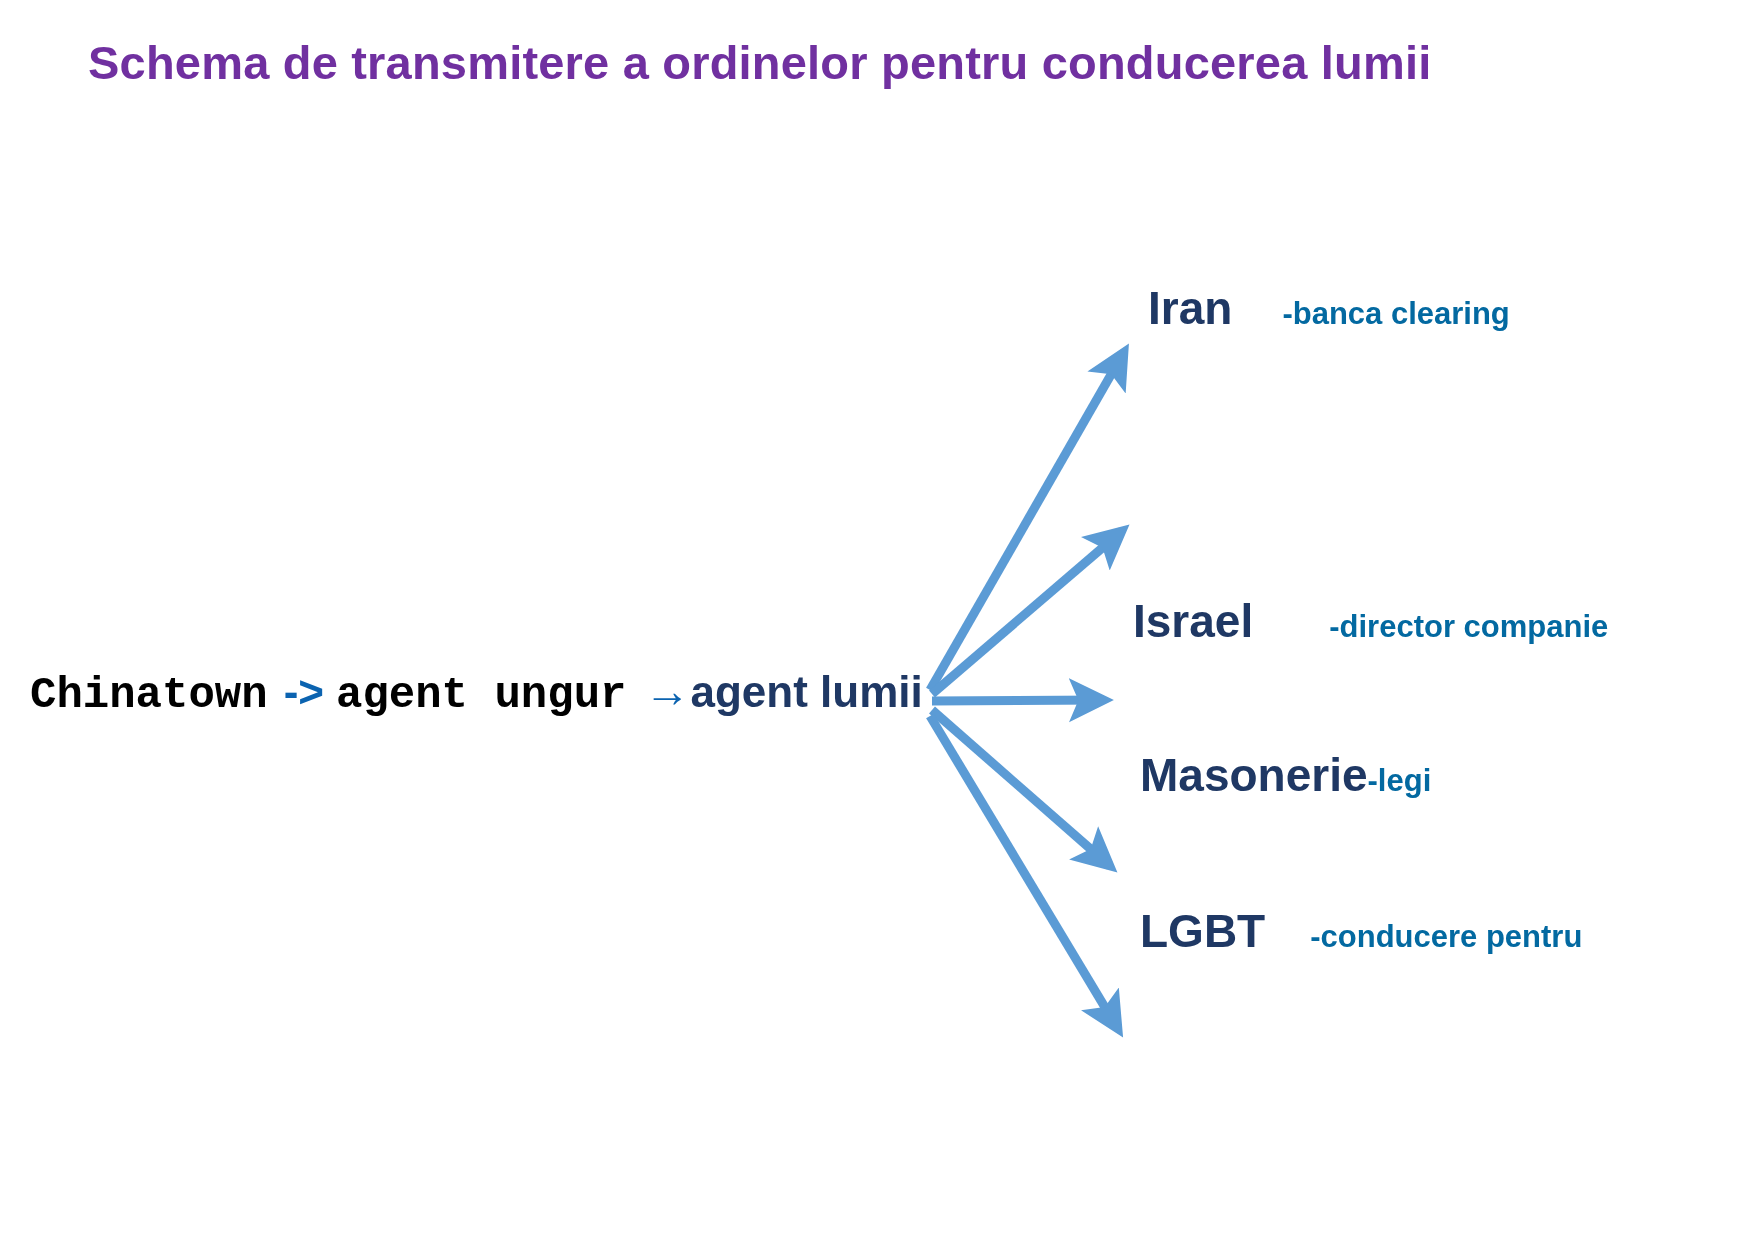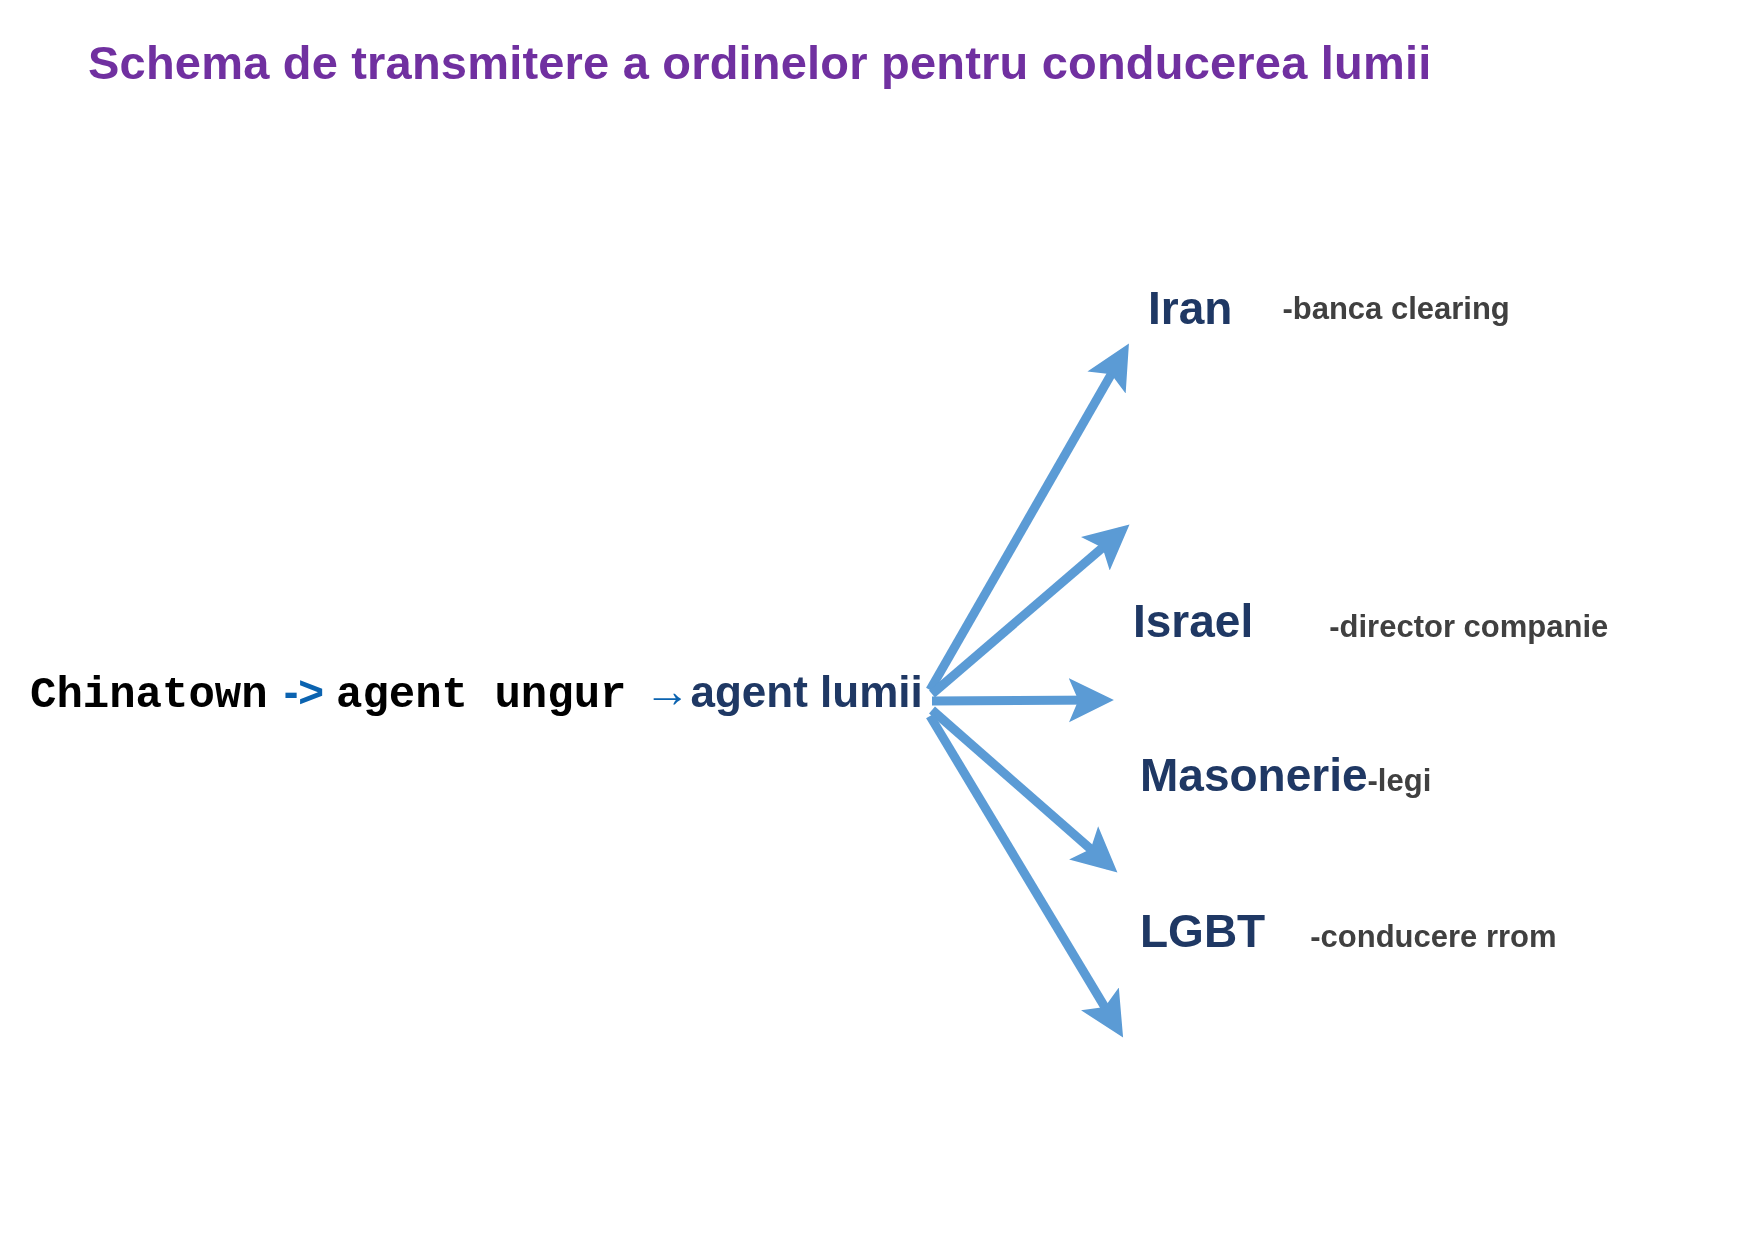--- a/index.html
+++ b/index.html
@@ -78,25 +78,25 @@
   }
   .target-name {
     font-size: 46px;
     font-weight: bold;
     color: #1F3864;
     line-height: 1;
   }
   .target-desc {
     font-size: 31px;
     font-weight: bold;
-    color: #404040;
+    color: #0369a1;
     line-height: 1;
   }
 
-  .row-iran      { left: 1148px; top: 285px; align-items: center; }
+  .row-iran      { left: 1148px; top: 285px; }
   .row-iran      .target-desc { margin-left: 50px; }
 
   .row-india     { left: 1140px; top: 440px; }
   .row-india     .target-desc { margin-left: 48px; }
 
   .row-israel    { left: 1133px; top: 598px; justify-content: flex-end; }
   .row-israel    .target-desc { margin-left: 76px; }
 
   .row-masonerie { left: 1140px; top: 752px; }
   .row-masonerie .target-desc { }
@@ -144,16 +144,16 @@
     <span class="target-desc">-director companie</span>
   </div>
 
   <div class="target-row row-masonerie">
     <span class="target-name">Masonerie</span>
     <span class="target-desc">-legi</span>
   </div>
 
   <div class="target-row row-lgbt">
     <span class="target-name">LGBT</span>
-    <span class="target-desc">-conducere rrom</span>
+    <span class="target-desc">-conducere pentru</span>
   </div>
 
 </div>
 
 </body></html>

